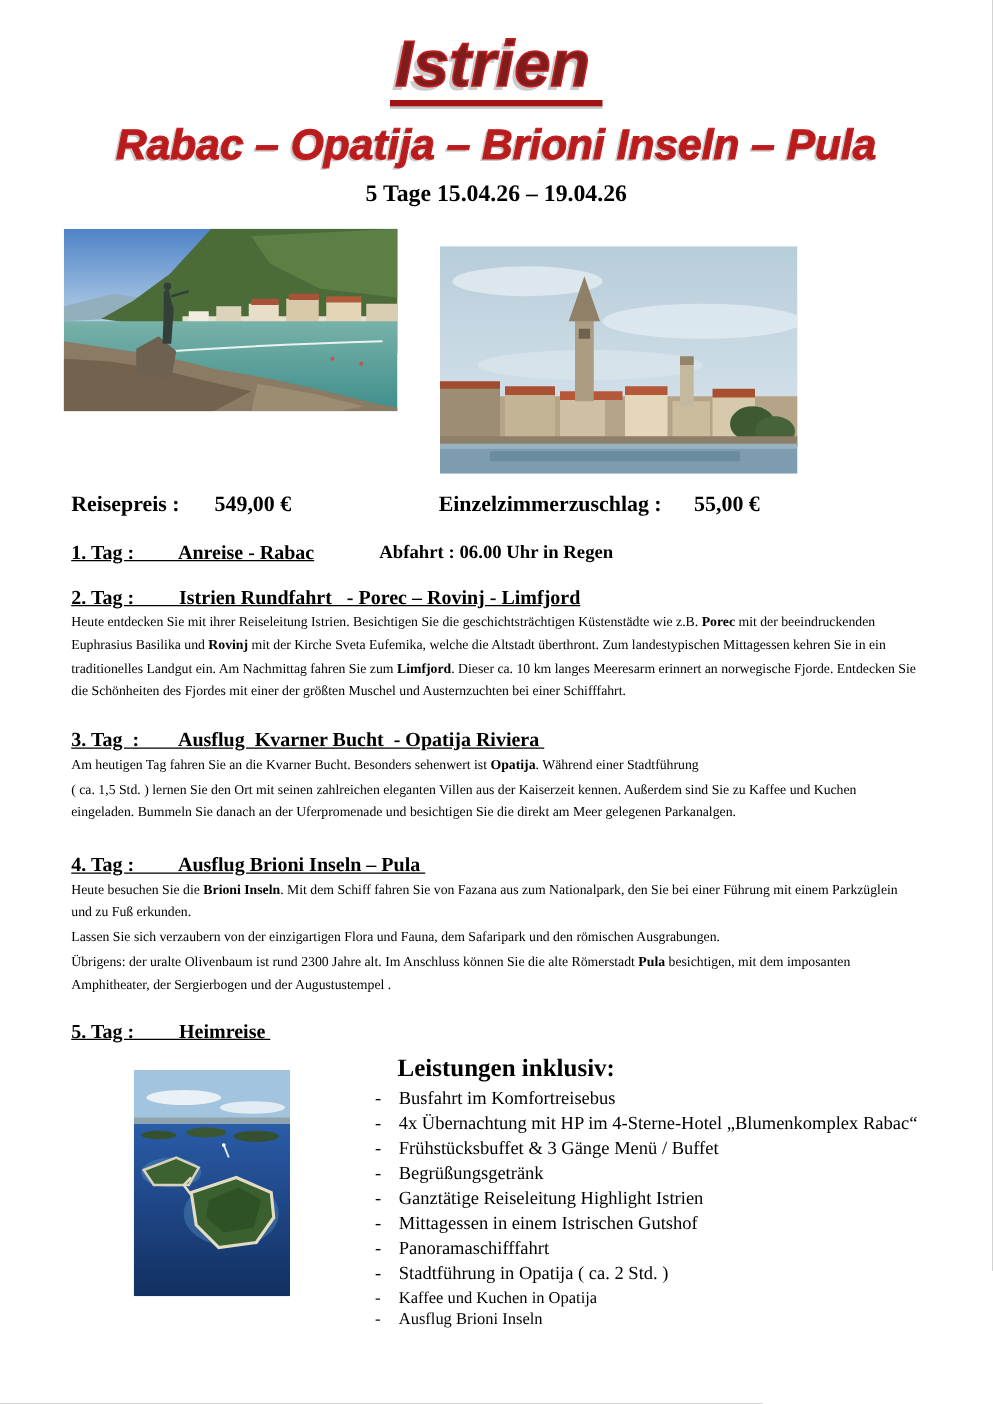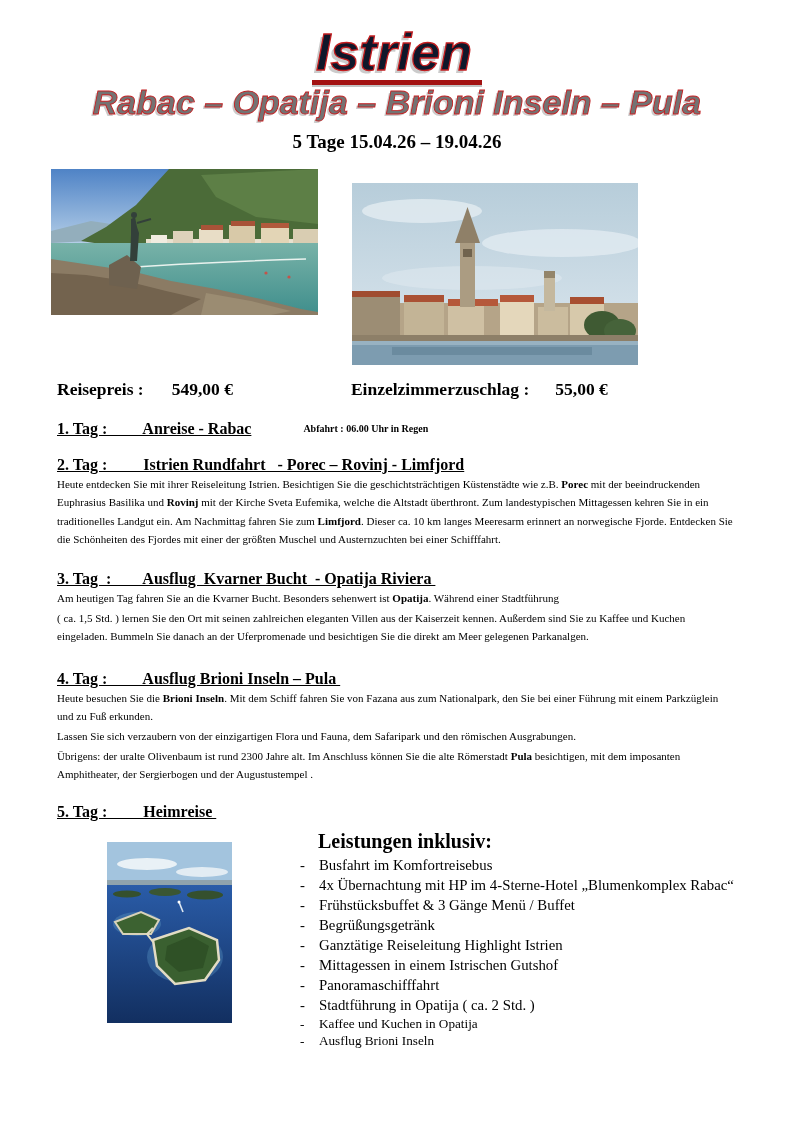--- a/index.html
+++ b/index.html
@@ -8,32 +8,33 @@
     position:relative; width:794px; height:1123px; margin:0 auto;
     background:#ffffff; overflow:hidden; color:#000;
   }
   
   .header { text-align:center; padding-top:26px; }
   .main-title {
     display:inline-block;
     font-family:"Liberation Sans", sans-serif;
     font-style:italic; font-weight:bold;
     font-size:52px; line-height:1.0;
-    color:#0f172a;
+    color:#7f1d1d;
     -webkit-text-stroke:1.3px #c41e20;
     text-shadow:-3px 3px 0 rgba(160,160,160,.55);
     border-bottom:5px solid #a31212;
     box-shadow:0 2px 0 rgba(120,120,120,.45);
     padding:0 10px 2px 4px;
   }
   .sub-title {
+    margin-top:14px;
     font-family:"Liberation Sans", sans-serif;
     font-style:italic; font-weight:bold;
     font-size:34px; line-height:1.05;
-    color:#737373;
+    color:#b91c1c;
     -webkit-text-stroke:0.9px #c41e20;
     text-shadow:-2px 2px 0 rgba(160,160,160,.55);
   }
   .date-line { margin-top:10px; font-weight:bold; font-size:19px; }
   
   .photos-row { display:flex; align-items:flex-start; margin:16px 0 0 51px; }
   .photo1-col { width:267px; }
   .photo1-col svg { display:block; width:267px; height:146px; }
   .photo2-wrap { margin:14px 0 0 34px; }
   .photo2-wrap svg { display:block; width:286px; height:182px; }
@@ -43,21 +44,21 @@
   .price-value  { margin-left:28px; }
   .single-label { margin-left:118px; }
   .single-value { margin-left:26px; }
   
   .day-block { margin:0 57px; }
   .day-row { display:flex; align-items:center; }
   .day-heading {
     font-weight:bold; font-size:16px; line-height:19px;
     text-decoration:underline; white-space:pre-wrap;
   }
-  .day-aside { font-weight:bold; font-size:10px; margin-left:52px; white-space:pre-wrap; }
+  .day-aside { font-weight:bold; font-size:15px; margin-left:52px; white-space:pre-wrap; }
   .day-text { font-size:11px; line-height:18.6px; margin-top:1px; }
   .mt-d1 { margin-top:19px; }
   .mt-d2 { margin-top:17px; }
   .mt-d3 { margin-top:20px; }
   .mt-d4 { margin-top:23px; }
   .mt-d5 { margin-top:18px; }
   
   .bottom-row { display:flex; align-items:flex-start; margin-top:9px; }
   .photo3-wrap { margin:12px 0 0 107px; }
   .photo3-wrap svg { display:block; width:125px; height:181px; }

